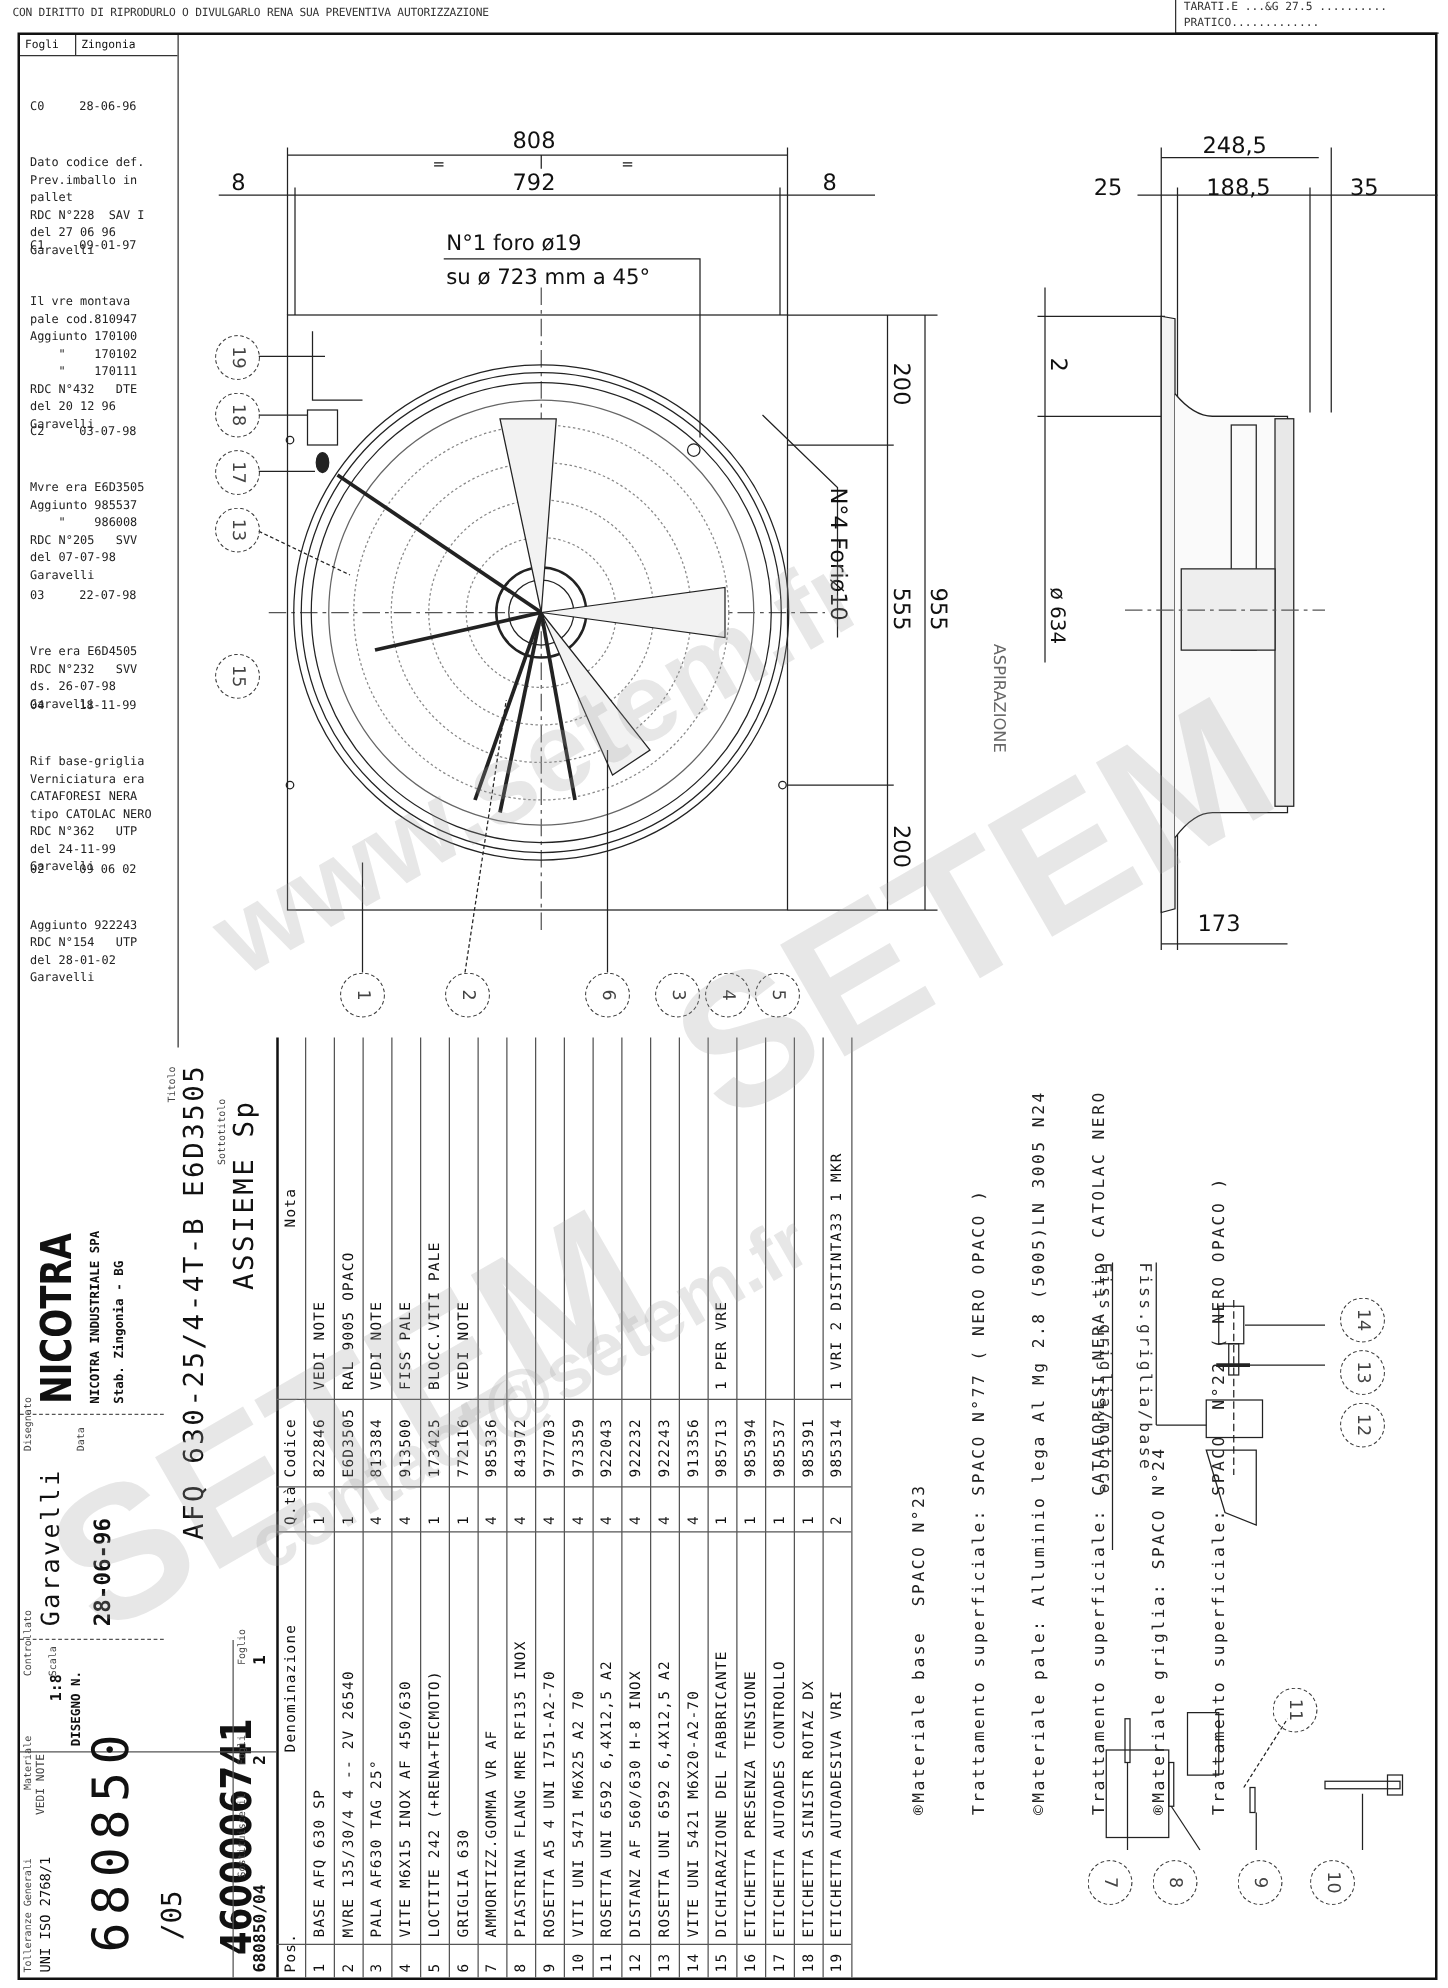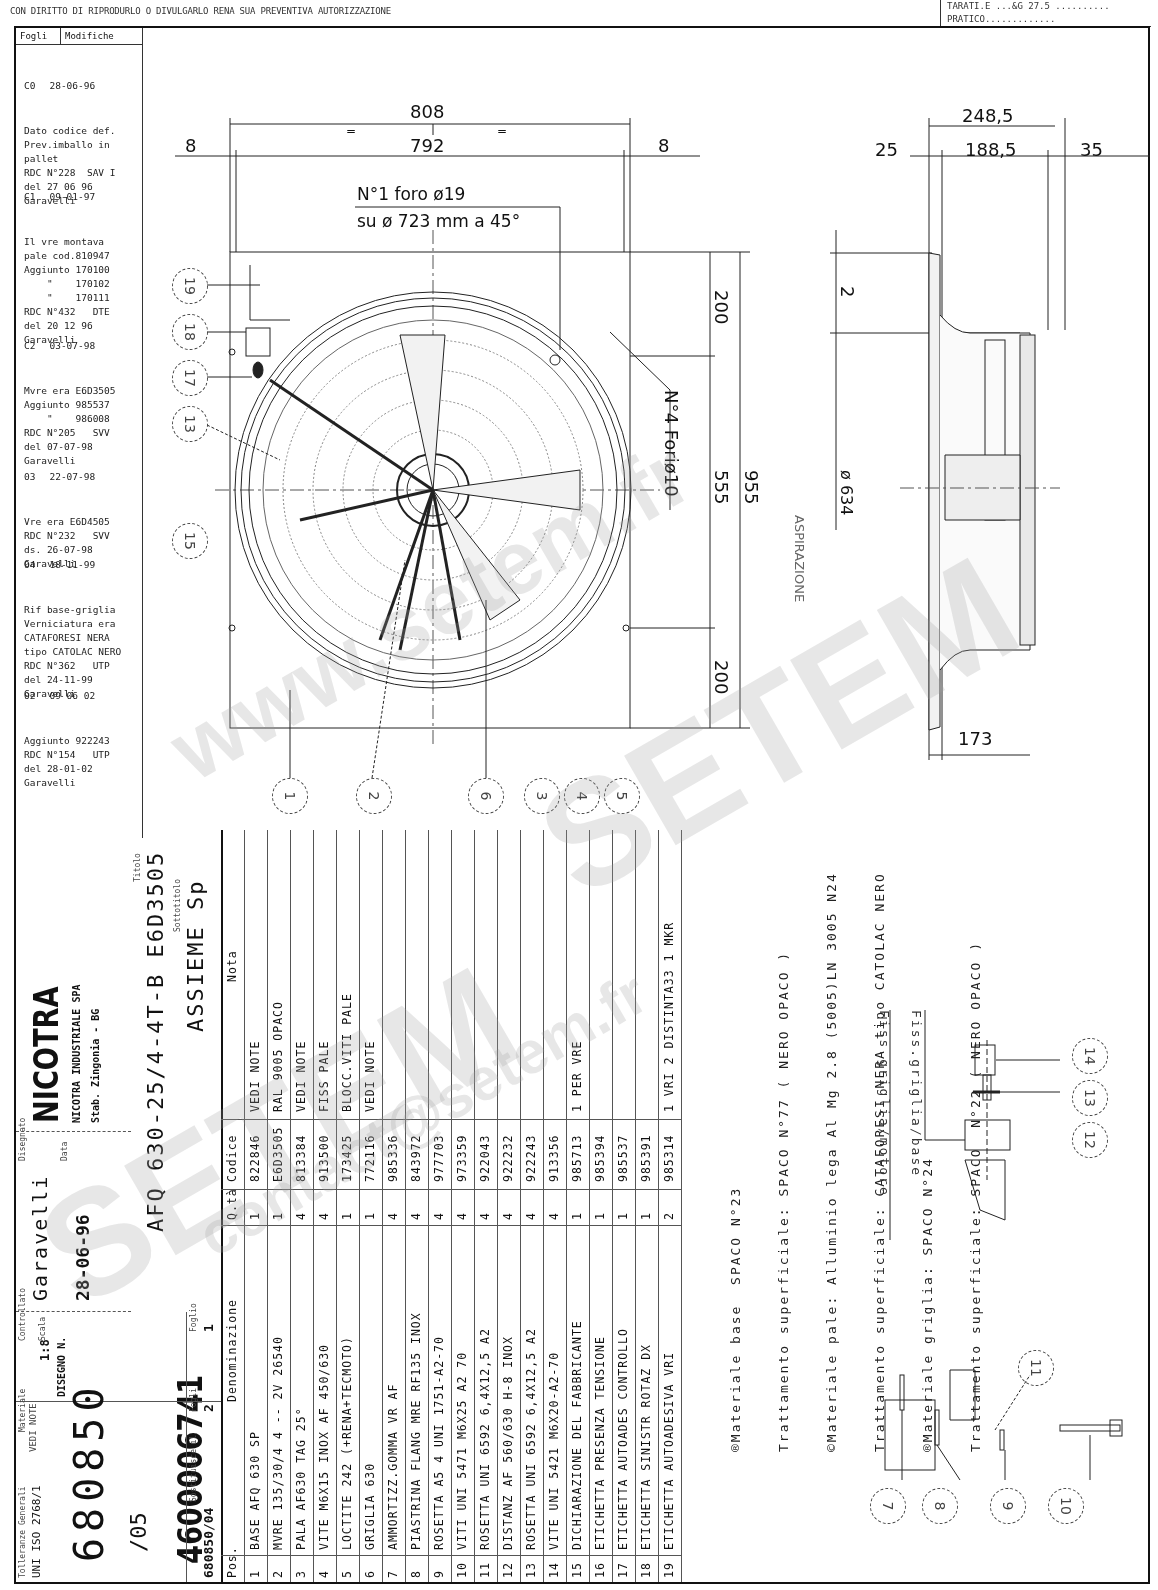--- a/index.html
+++ b/index.html
@@ -8,21 +8,21 @@
   .topnote{left:10px;top:6px;font-size:9px;letter-spacing:-0.2px;color:#333;}
   .stamp{left:940px;top:0;width:210px;height:26px;border-left:1px solid #333;border-bottom:1px solid #333;font-size:9px;color:#333;}
   .stamp div{height:13px;line-height:13px;padding-left:6px;}
   .frame{left:14px;top:26px;width:1136px;height:1558px;border:2px solid #111;box-sizing:border-box;}
   
   .revcol{left:16px;top:28px;width:126px;height:810px;border-right:1px solid #333;}
   .revhead{height:16px;border-bottom:1px solid #333;font-size:9px;display:flex;}
   .revhead span{display:block;line-height:16px;padding-left:4px;}
   .revhead .c1{width:40px;border-right:1px solid #333;}
   .rev{font-size:9.5px;line-height:14px;padding:6px 0 0 8px;white-space:pre;color:#222;}
-  .rev .rh{display:flex;gap:14px;margin-bottom:3px;}
+  .rev .rh{display:flex;gap:28px;margin-bottom:3px;}
   
   svg.draw{position:absolute;left:0;top:0;}
   .dim{font-size:18px;font-family:"DejaVu Sans","Liberation Sans",sans-serif;}
   
   .rotwrap{position:absolute;left:16px;top:830px;width:1134px;height:752px;}
   .rot{position:absolute;left:0;top:0;width:752px;height:1134px;transform-origin:0 0;transform:translate(0,752px) rotate(-90deg);}
   
   .tb{position:absolute;left:0;top:0;width:752px;height:205px;border-bottom:2px solid #111;}
   .tb .cell{position:absolute;font-size:8px;color:#444;}
   .bom{position:absolute;left:0;top:205px;width:752px;}
@@ -45,21 +45,21 @@
 <div class="abs stamp">
   <div>TARATI.E ...&amp;G 27.5 ..........</div>
   <div>PRATICO.............</div>
 </div>
 
 <div class="abs frame"></div>
 
 <div class="abs revcol">
   <div class="revhead">
     <span class="c1">Fogli</span>
-    <span>Modifiche</span>
+    <span>Zingonia</span>
   </div>
   <div class="rev" style="height:105px">
     <div class="rh"><span>C0</span><span>28-06-96</span></div>
     <div>Dato codice def.
 Prev.imballo in
 pallet
 RDC N°228  SAV I
 del 27 06 96
 Garavelli</div>
   </div>

